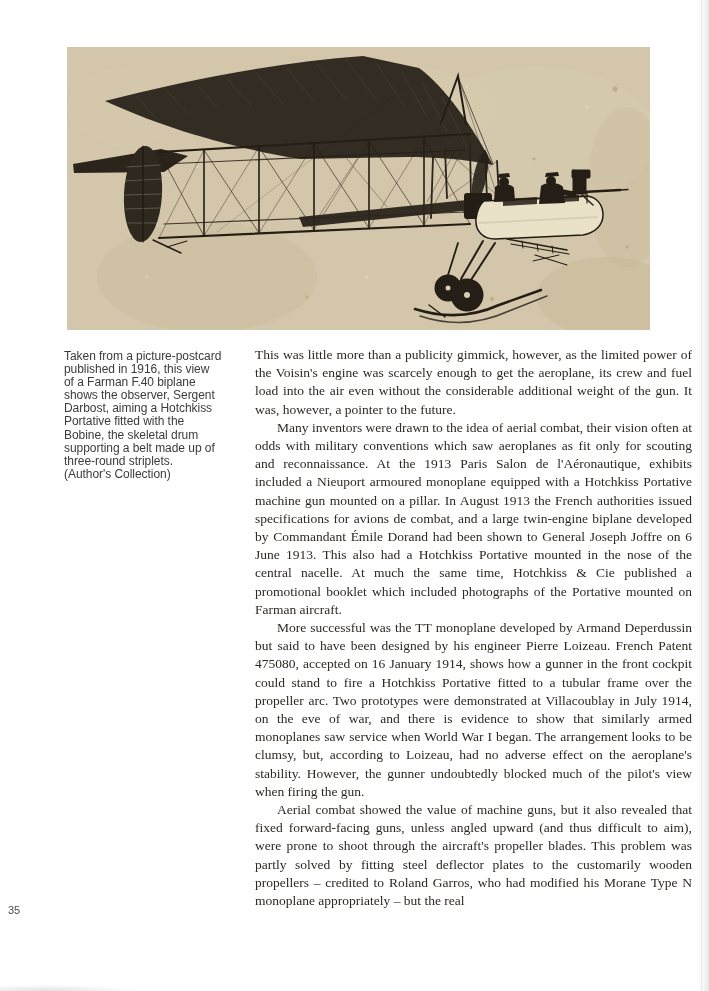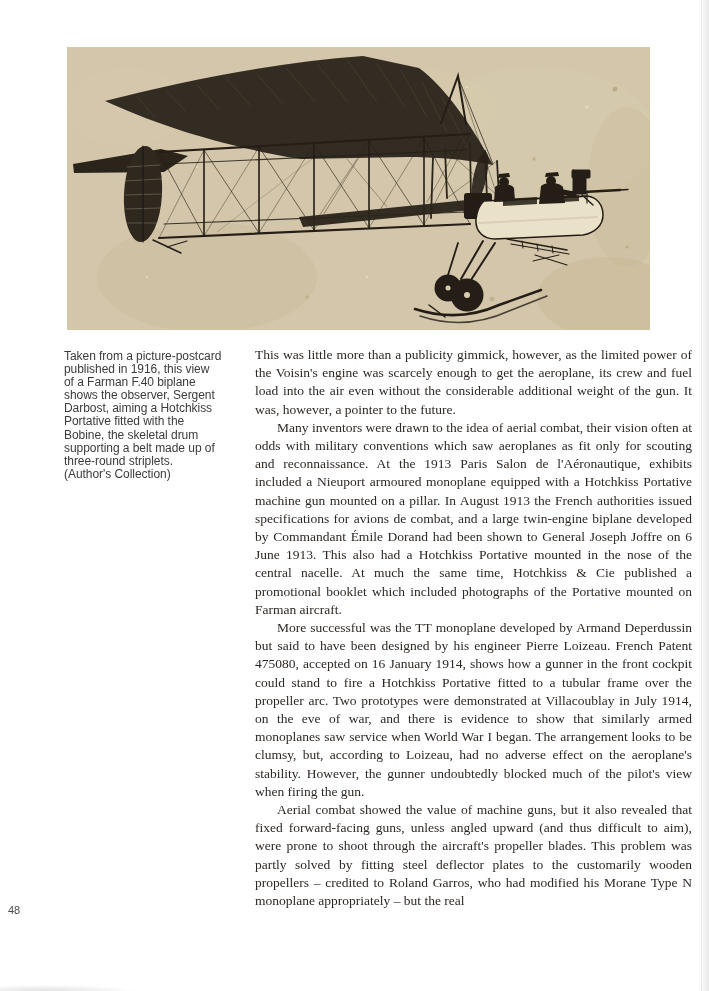--- a/index.html
+++ b/index.html
@@ -227,17 +227,17 @@
 
 <div class="photo-caption">Taken from a picture-postcard published in 1916, this view of a Farman F.40 biplane shows the observer, Sergent Darbost, aiming a Hotchkiss Portative fitted with the Bobine, the skeletal drum supporting a belt made up of three-round striplets. (Author's Collection)</div>
 
 <div class="body-col">
   <p>This was little more than a publicity gimmick, however, as the limited power of the Voisin's engine was scarcely enough to get the aeroplane, its crew and fuel load into the air even without the considerable additional weight of the gun. It was, however, a pointer to the future.</p>
   <p class="indent"><span>Many inventors were drawn to the idea of aerial combat, their vision often at odds with military conventions which saw aeroplanes as fit only for scouting and reconnaissance. At the 1913 Paris Salon de l'Aéronautique, exhibits included a Nieuport armoured monoplane equipped with a Hotchkiss Portative machine gun mounted on a pillar. In August 1913 the French authorities issued specifications for </span><span class="ital">avions de combat</span><span>, and a large twin-engine biplane developed by Commandant Émile Dorand had been shown to General Joseph Joffre on 6 June 1913. This also had a Hotchkiss Portative mounted in the nose of the central nacelle. At much the same time, Hotchkiss &amp; Cie published a promotional booklet which included photographs of the Portative mounted on Farman aircraft.</span></p>
   <p class="indent">More successful was the TT monoplane developed by Armand Deperdussin but said to have been designed by his engineer Pierre Loizeau. French Patent 475080, accepted on 16 January 1914, shows how a gunner in the front cockpit could stand to fire a Hotchkiss Portative fitted to a tubular frame over the propeller arc. Two prototypes were demonstrated at Villacoublay in July 1914, on the eve of war, and there is evidence to show that similarly armed monoplanes saw service when World War I began. The arrangement looks to be clumsy, but, according to Loizeau, had no adverse effect on the aeroplane's stability. However, the gunner undoubtedly blocked much of the pilot's view when firing the gun.</p>
   <p class="indent">Aerial combat showed the value of machine guns, but it also revealed that fixed forward-facing guns, unless angled upward (and thus difficult to aim), were prone to shoot through the aircraft's propeller blades. This problem was partly solved by fitting steel deflector plates to the customarily wooden propellers – credited to Roland Garros, who had modified his Morane Type N monoplane appropriately – but the real</p>
 </div>
 
-<div class="page-number">48</div>
+<div class="page-number">35</div>
 
 <div class="edge-shadow"></div>
 <div class="edge-line"></div>
 <div class="bottom-smudge"></div>
 
 </body></html>

